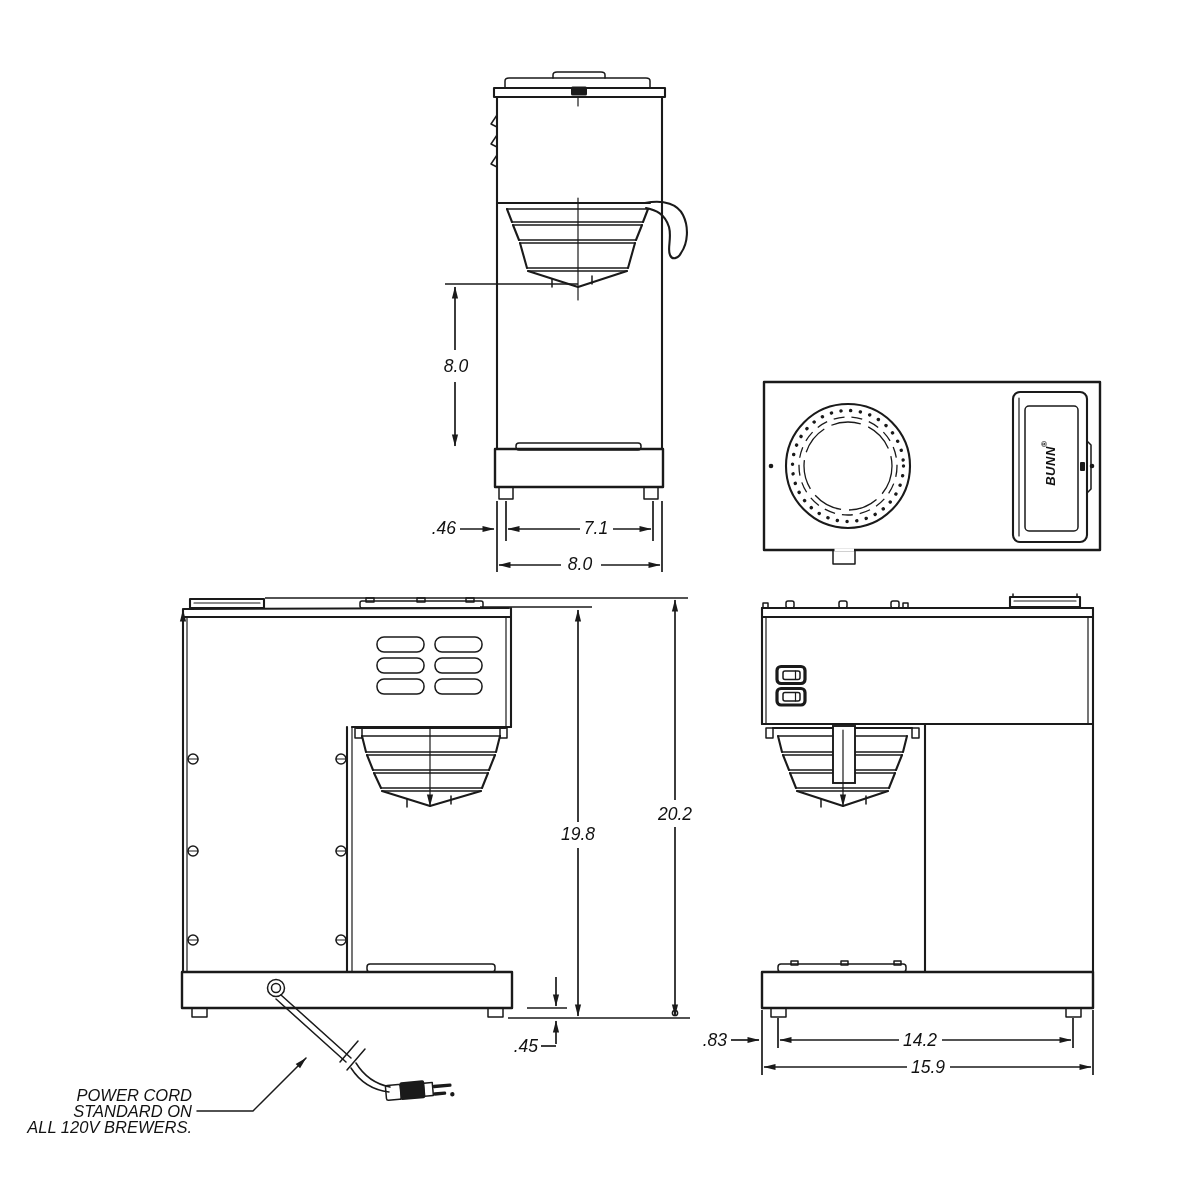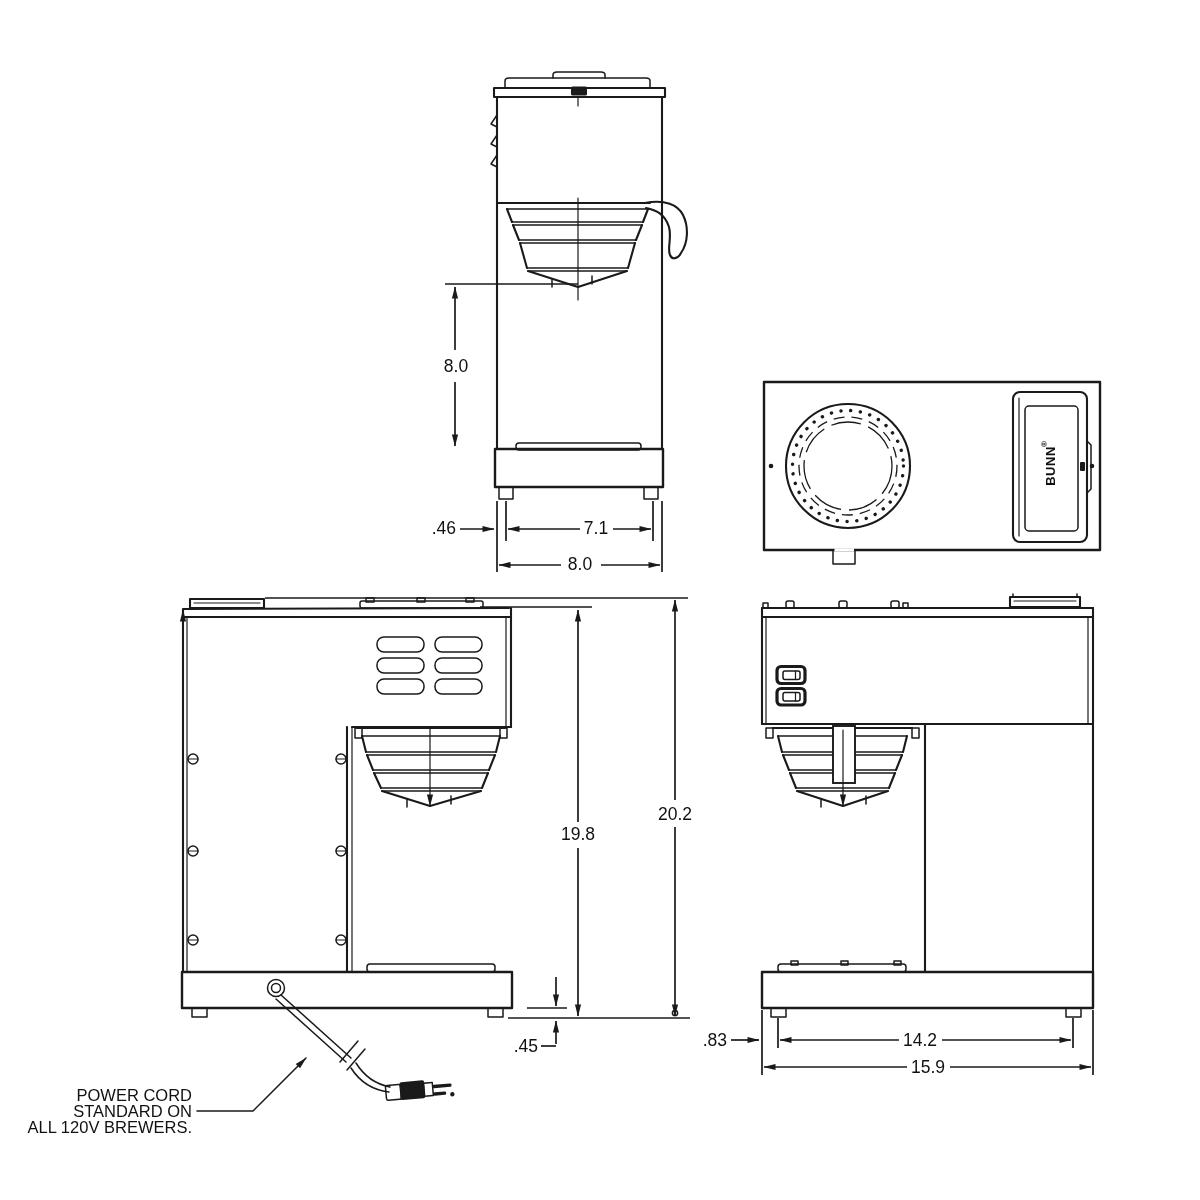--- a/index.html
+++ b/index.html
@@ -1,17 +1,17 @@
 <!DOCTYPE html>
 <html><head>
 <meta charset="utf-8">
 <style>
   html,body{margin:0;padding:0;background:#ffffff;}
   .canvas{width:1200px;height:1200px;background:#ffffff;position:relative;overflow:hidden;
-          font-family:"Liberation Sans",sans-serif;}
+          font-family:"Liberation Sans",sans-serif;font-style:italic;}
   svg{display:block;}
   .o  {stroke:#1a1a1a;stroke-width:2.1;fill:none;stroke-linecap:round;stroke-linejoin:round;}
   .ob {stroke:#1a1a1a;stroke-width:2.4;fill:none;stroke-linejoin:round;}
   .d  {stroke:#1a1a1a;stroke-width:1.5;fill:none;stroke-linecap:round;stroke-linejoin:round;}
   .t  {stroke:#1a1a1a;stroke-width:1.2;fill:none;stroke-linecap:round;}
   .dim{stroke:#1a1a1a;stroke-width:1.7;fill:none;stroke-linecap:butt;}
   .f  {fill:#1a1a1a;stroke:none;}
   .wf {fill:#ffffff;}
   text{fill:#111111;font-family:"Liberation Sans",sans-serif;}
   .dimtxt {font-size:17.5px;}

